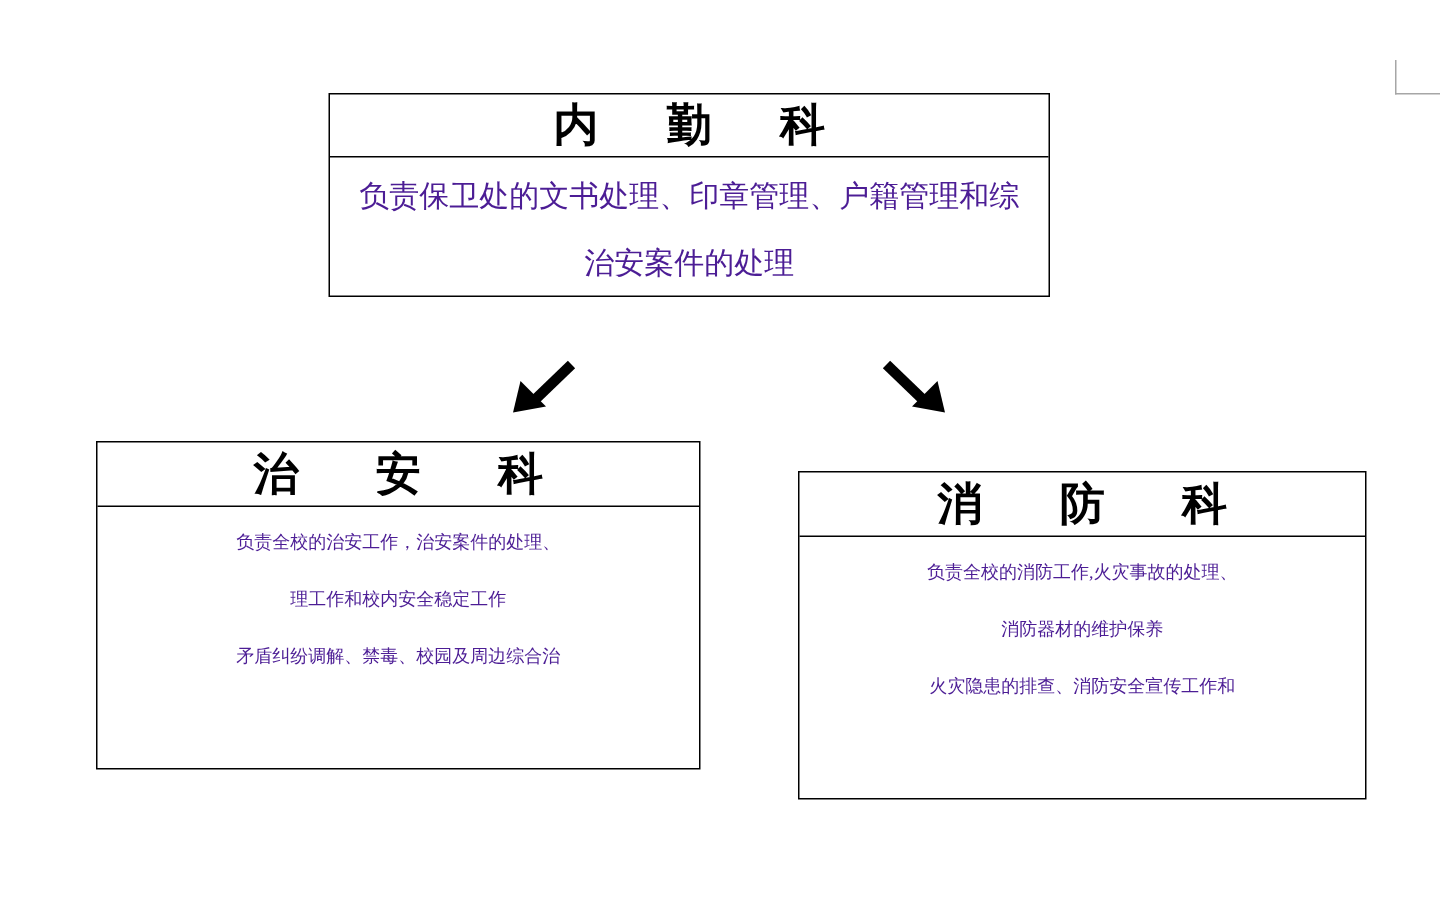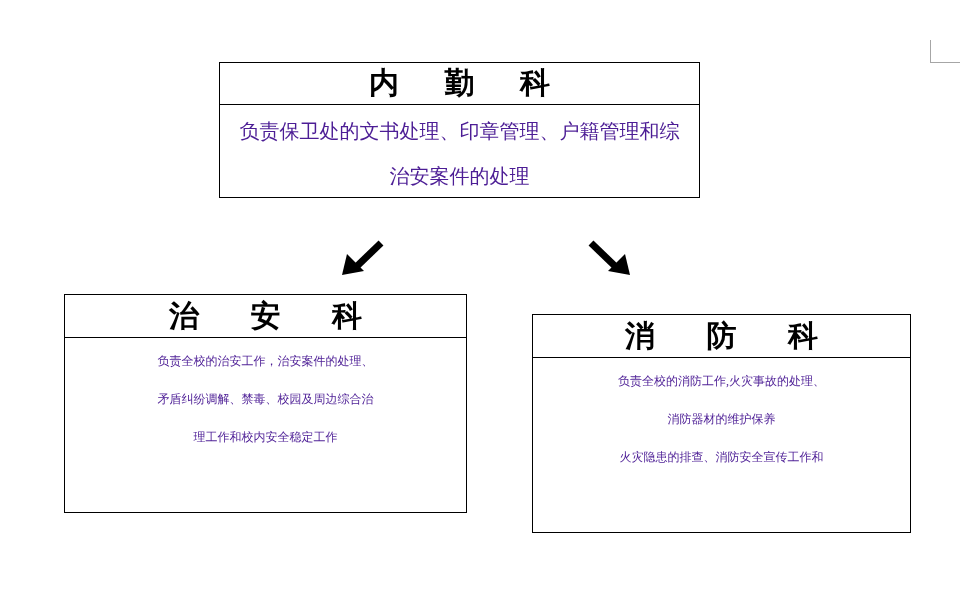--- a/index.html
+++ b/index.html
@@ -179,22 +179,22 @@
       <line x1="3" y1="3" x2="30" y2="29" stroke="#000000" stroke-width="7" stroke-linecap="butt"></line>
 
       <polygon points="42,35 37,14 20,31" fill="#000000"></polygon>
     </svg>
   </div>
 
   <div class="org-box" id="box-left">
     <div class="box-header">治 安 科</div>
     <div class="box-body">
       <div class="body-line">负责全校的治安工作，治安案件的处理、</div>
+      <div class="body-line">理工作和校内安全稳定工作</div>
       <div class="body-line">矛盾纠纷调解、禁毒、校园及周边综合治</div>
-      <div class="body-line">理工作和校内安全稳定工作</div>
     </div>
   </div>
 
   <div class="org-box" id="box-right">
     <div class="box-header">消 防 科</div>
     <div class="box-body">
       <div class="body-line">负责全校的消防工作,火灾事故的处理、</div>
       <div class="body-line">消防器材的维护保养</div>
       <div class="body-line">火灾隐患的排查、消防安全宣传工作和</div>
     </div>

